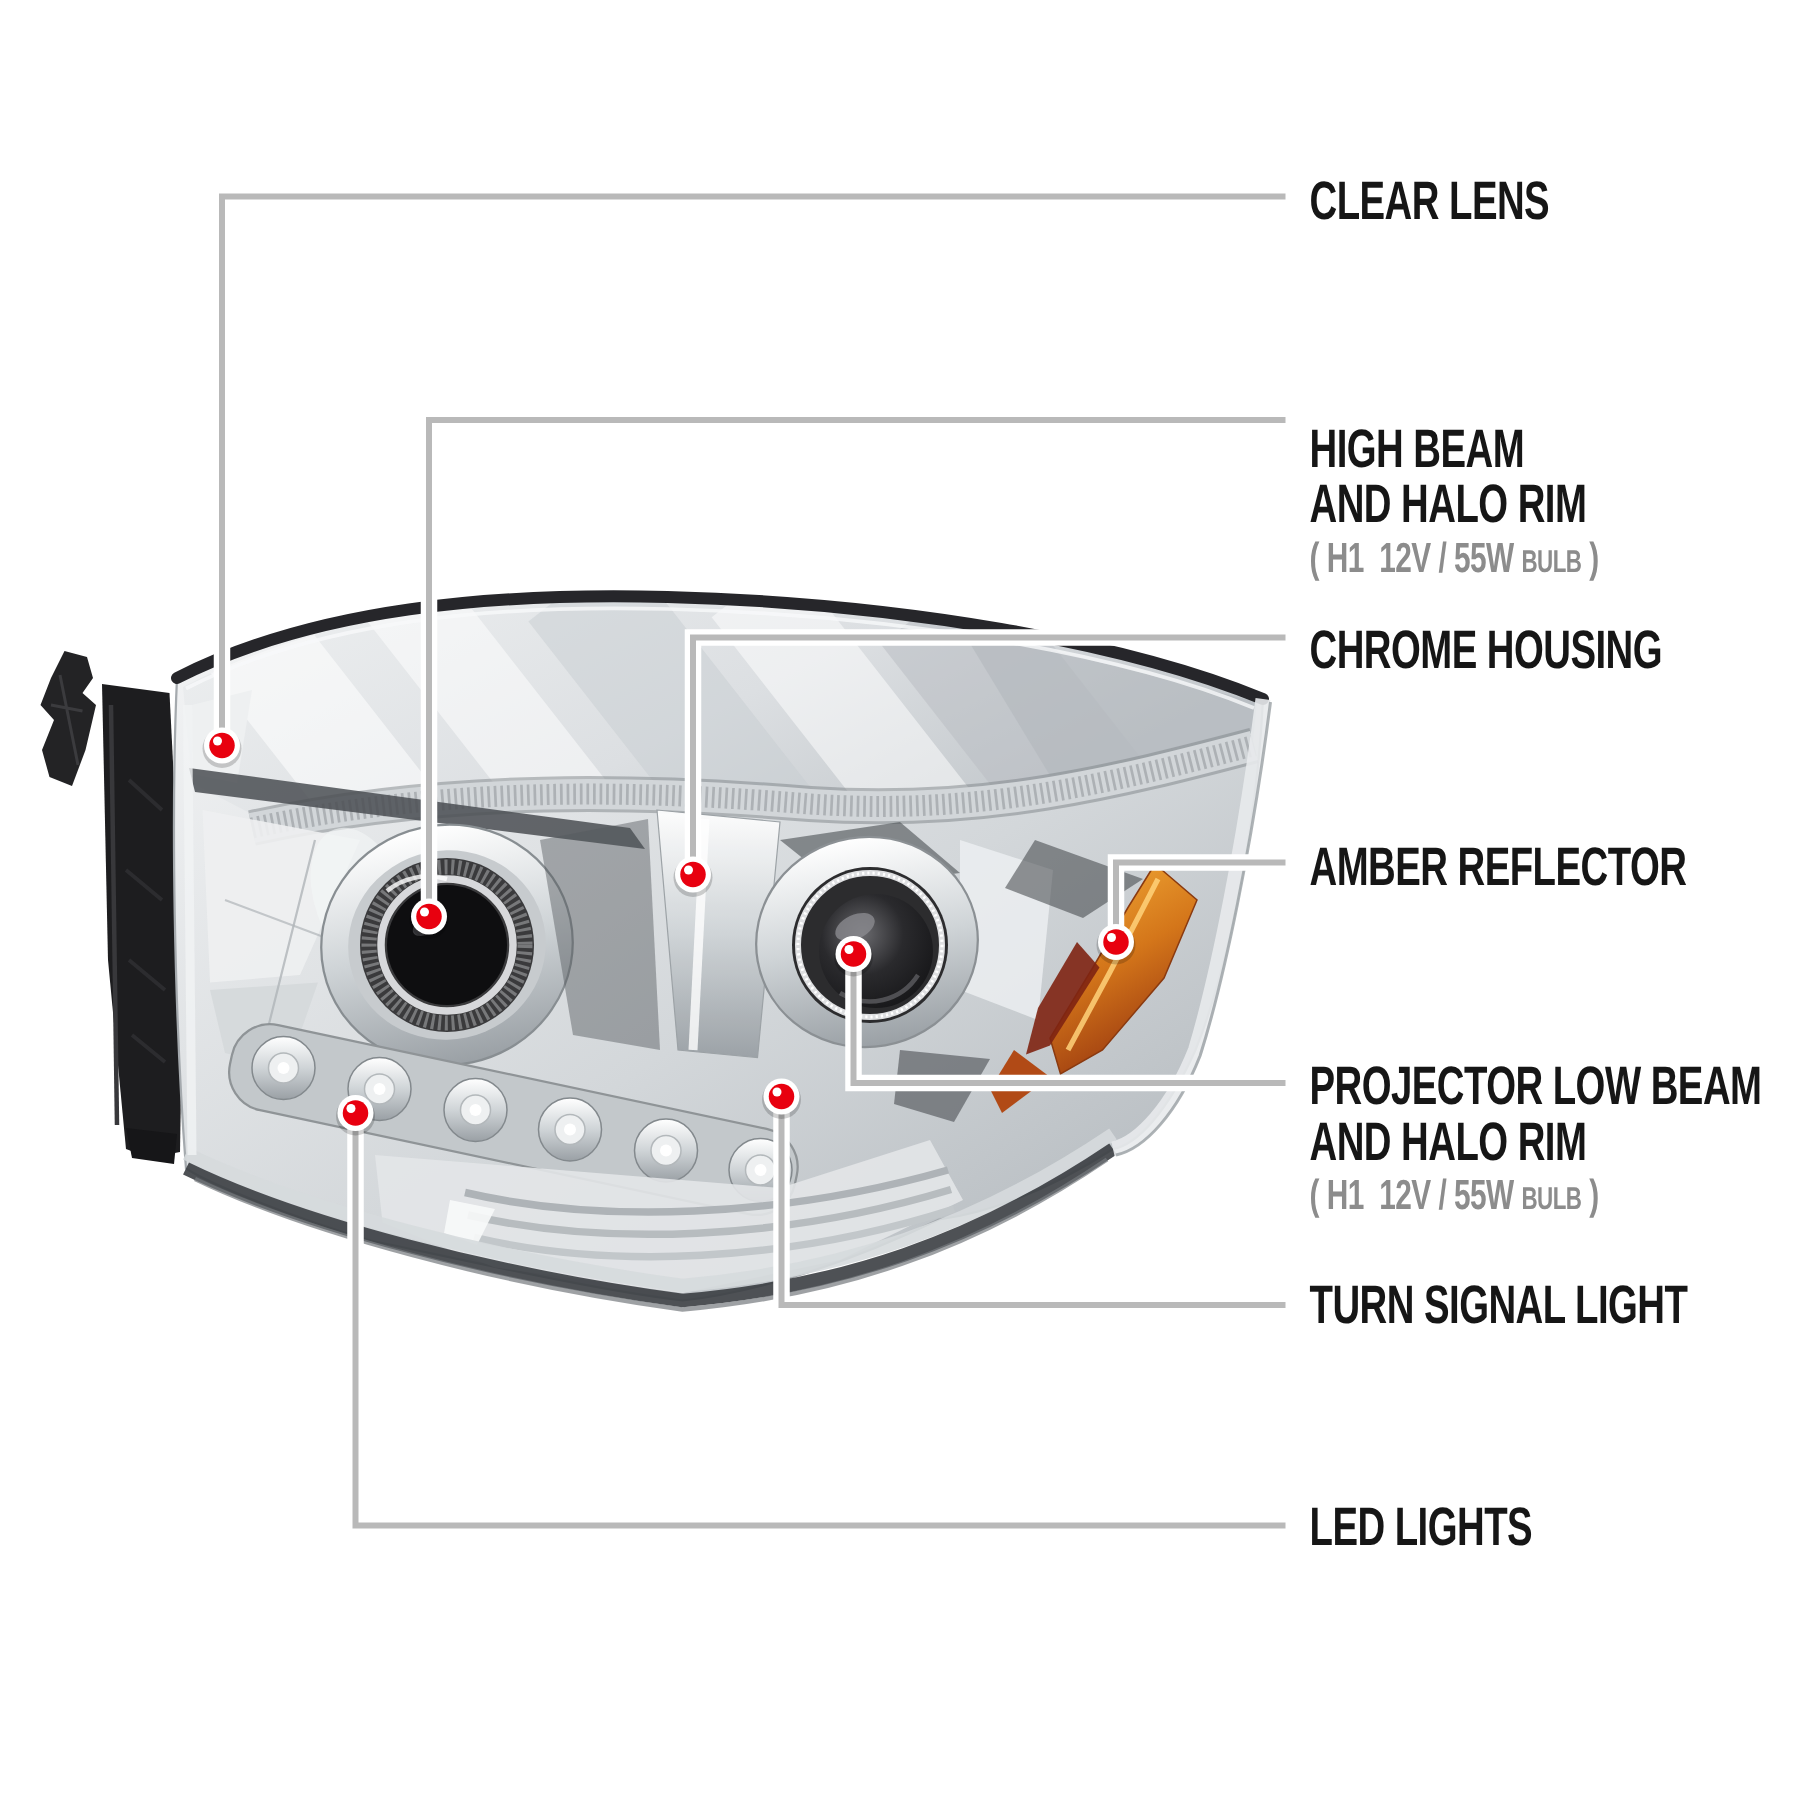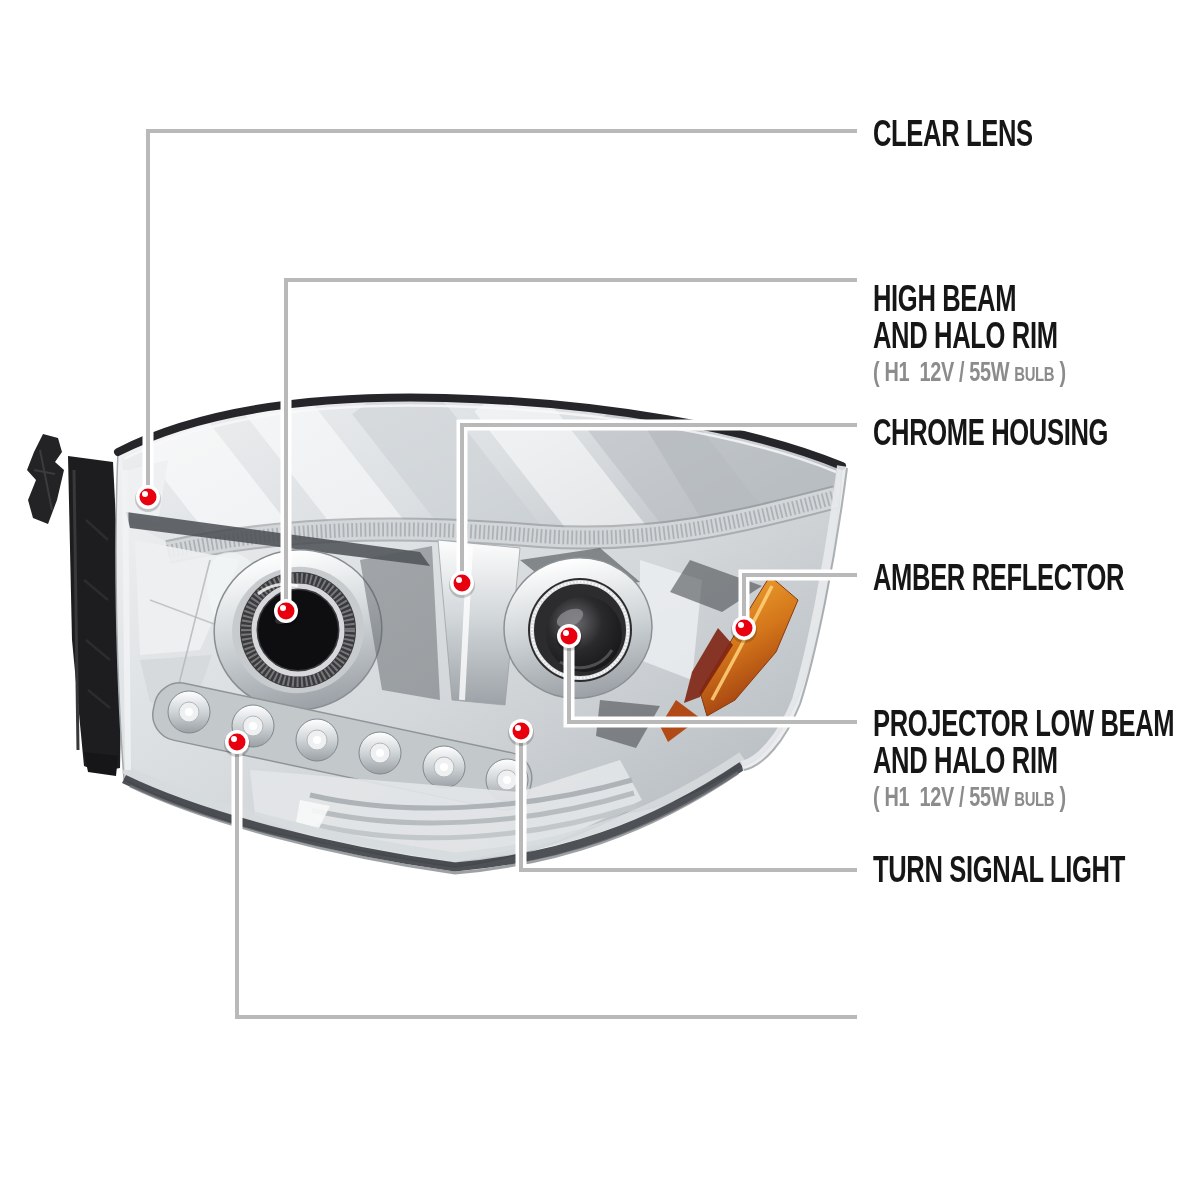--- a/index.html
+++ b/index.html
@@ -275,14 +275,17 @@
   <div class="callout-label" style="top:705px">
     <span class="lbl-line">PROJECTOR LOW BEAM</span>
     <span class="lbl-line">AND HALO RIM</span>
     <span class="lbl-spec"><span>( H1  12V / 55W </span><span class="bulb">BULB</span><span> )</span></span>
   </div>
 
   <div class="callout-label" style="top:851px">
     <span class="lbl-line">TURN SIGNAL LIGHT</span>
   </div>
 
+  <div class="callout-label" style="top:999px">
+    <span class="lbl-line">LED LIGHTS</span>
+  </div>
 
 </div>
 
 </body></html>

